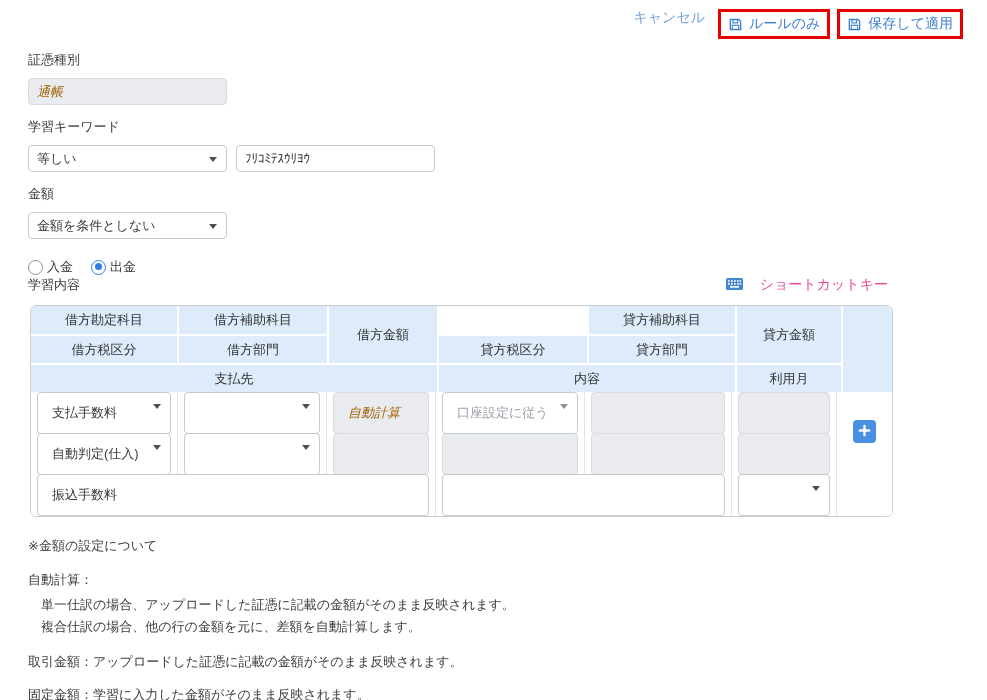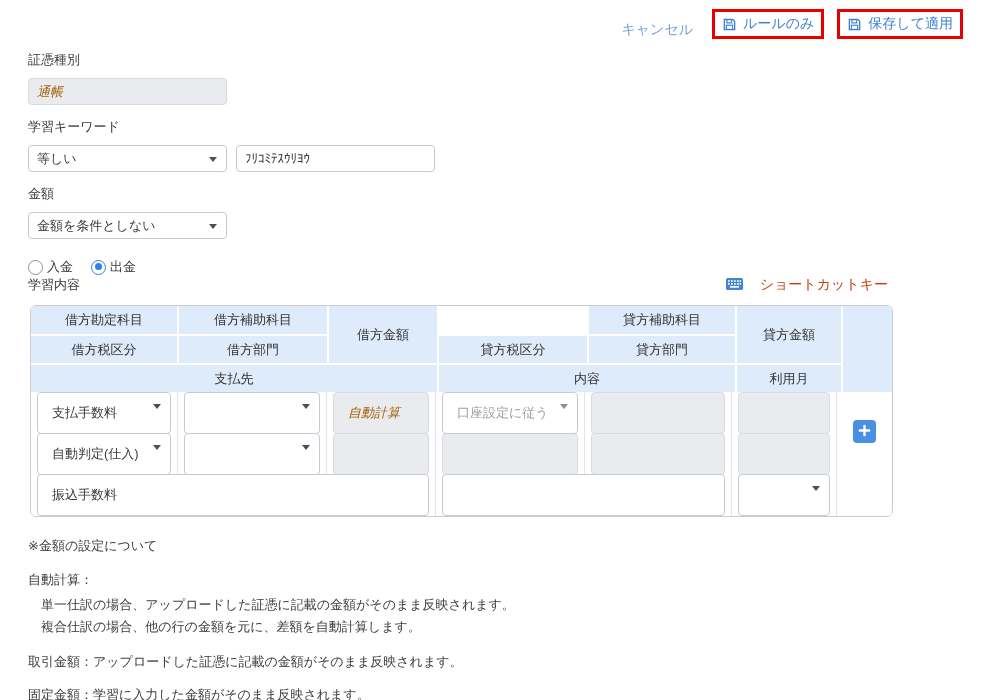--- a/index.html
+++ b/index.html
@@ -4,21 +4,21 @@
 <style>
   * { margin:0; padding:0; box-sizing:border-box; }
   html,body { background:#fff; }
   body {
     font-family:"Liberation Sans","DejaVu Sans",sans-serif;
     color:#3a3a3a; font-size:13px;
   }
   .page { position:relative; width:987px; height:700px; background:#fff; overflow:hidden; }
 
   
-  .top-actions { position:absolute; top:9px; right:24px; display:flex; align-items:flex-end; gap:13px; }
+  .top-actions { position:absolute; top:9px; right:24px; display:flex; align-items:flex-start; gap:7px; }
   .cancel-link { color:#6f9fd6; font-size:14px; cursor:pointer; margin-right:6px; }
   .save-btn {
     display:flex; align-items:center; gap:6px; background:#fff;
     border:3px solid #e60000; padding:3px 7px; color:#3d7dd2; font-size:14px; cursor:pointer;
   }
   .save-btn svg { display:block; }
 
   
   .form { position:absolute; left:28px; top:51px; width:440px; }
   .fld-label { font-size:13px; color:#3a3a3a; margin-bottom:9px; }
@@ -39,21 +39,21 @@
   .mt { margin-top:13px; }
   .radio-row { display:flex; gap:18px; margin-top:19px; align-items:center; }
   .radio-opt { display:flex; align-items:center; gap:4px; cursor:pointer; }
   .radio { width:15px; height:15px; border-radius:50%; border:1.5px solid #8d929b; background:#fff; position:relative; display:inline-block; }
   .radio.checked { border-color:#2f7fe8; }
   .radio.checked::after { content:""; position:absolute; left:2.5px; top:2.5px; width:7px; height:7px; border-radius:50%; background:#2f7fe8; }
 
   
   .section-head { position:absolute; left:28px; top:276px; width:860px; display:flex; justify-content:space-between; align-items:center; }
   .section-title { font-size:13px; color:#3a3a3a; }
-  .shortcut-link { display:flex; align-items:center; gap:17px; color:#c2410c; font-size:14px; cursor:pointer;text-align:right; }
+  .shortcut-link { display:flex; align-items:center; gap:17px; color:#ec4899; font-size:14px; cursor:pointer;text-align:right; }
 
   .ltable {
     position:absolute; left:30px; top:305px; width:863px;
     border:1px solid #c9ced4; border-radius:6px; background:#fff; overflow:hidden;
   }
   .thead {
     display:grid; grid-template-columns:146px 148px 108px 148px 146px 104px 1fr;
     grid-template-rows:28px 27px 27px; gap:2px; background:#fff;
   }
   .th { background:#ddebfb; display:flex; align-items:center; justify-content:center; font-size:13px; color:#333; }

